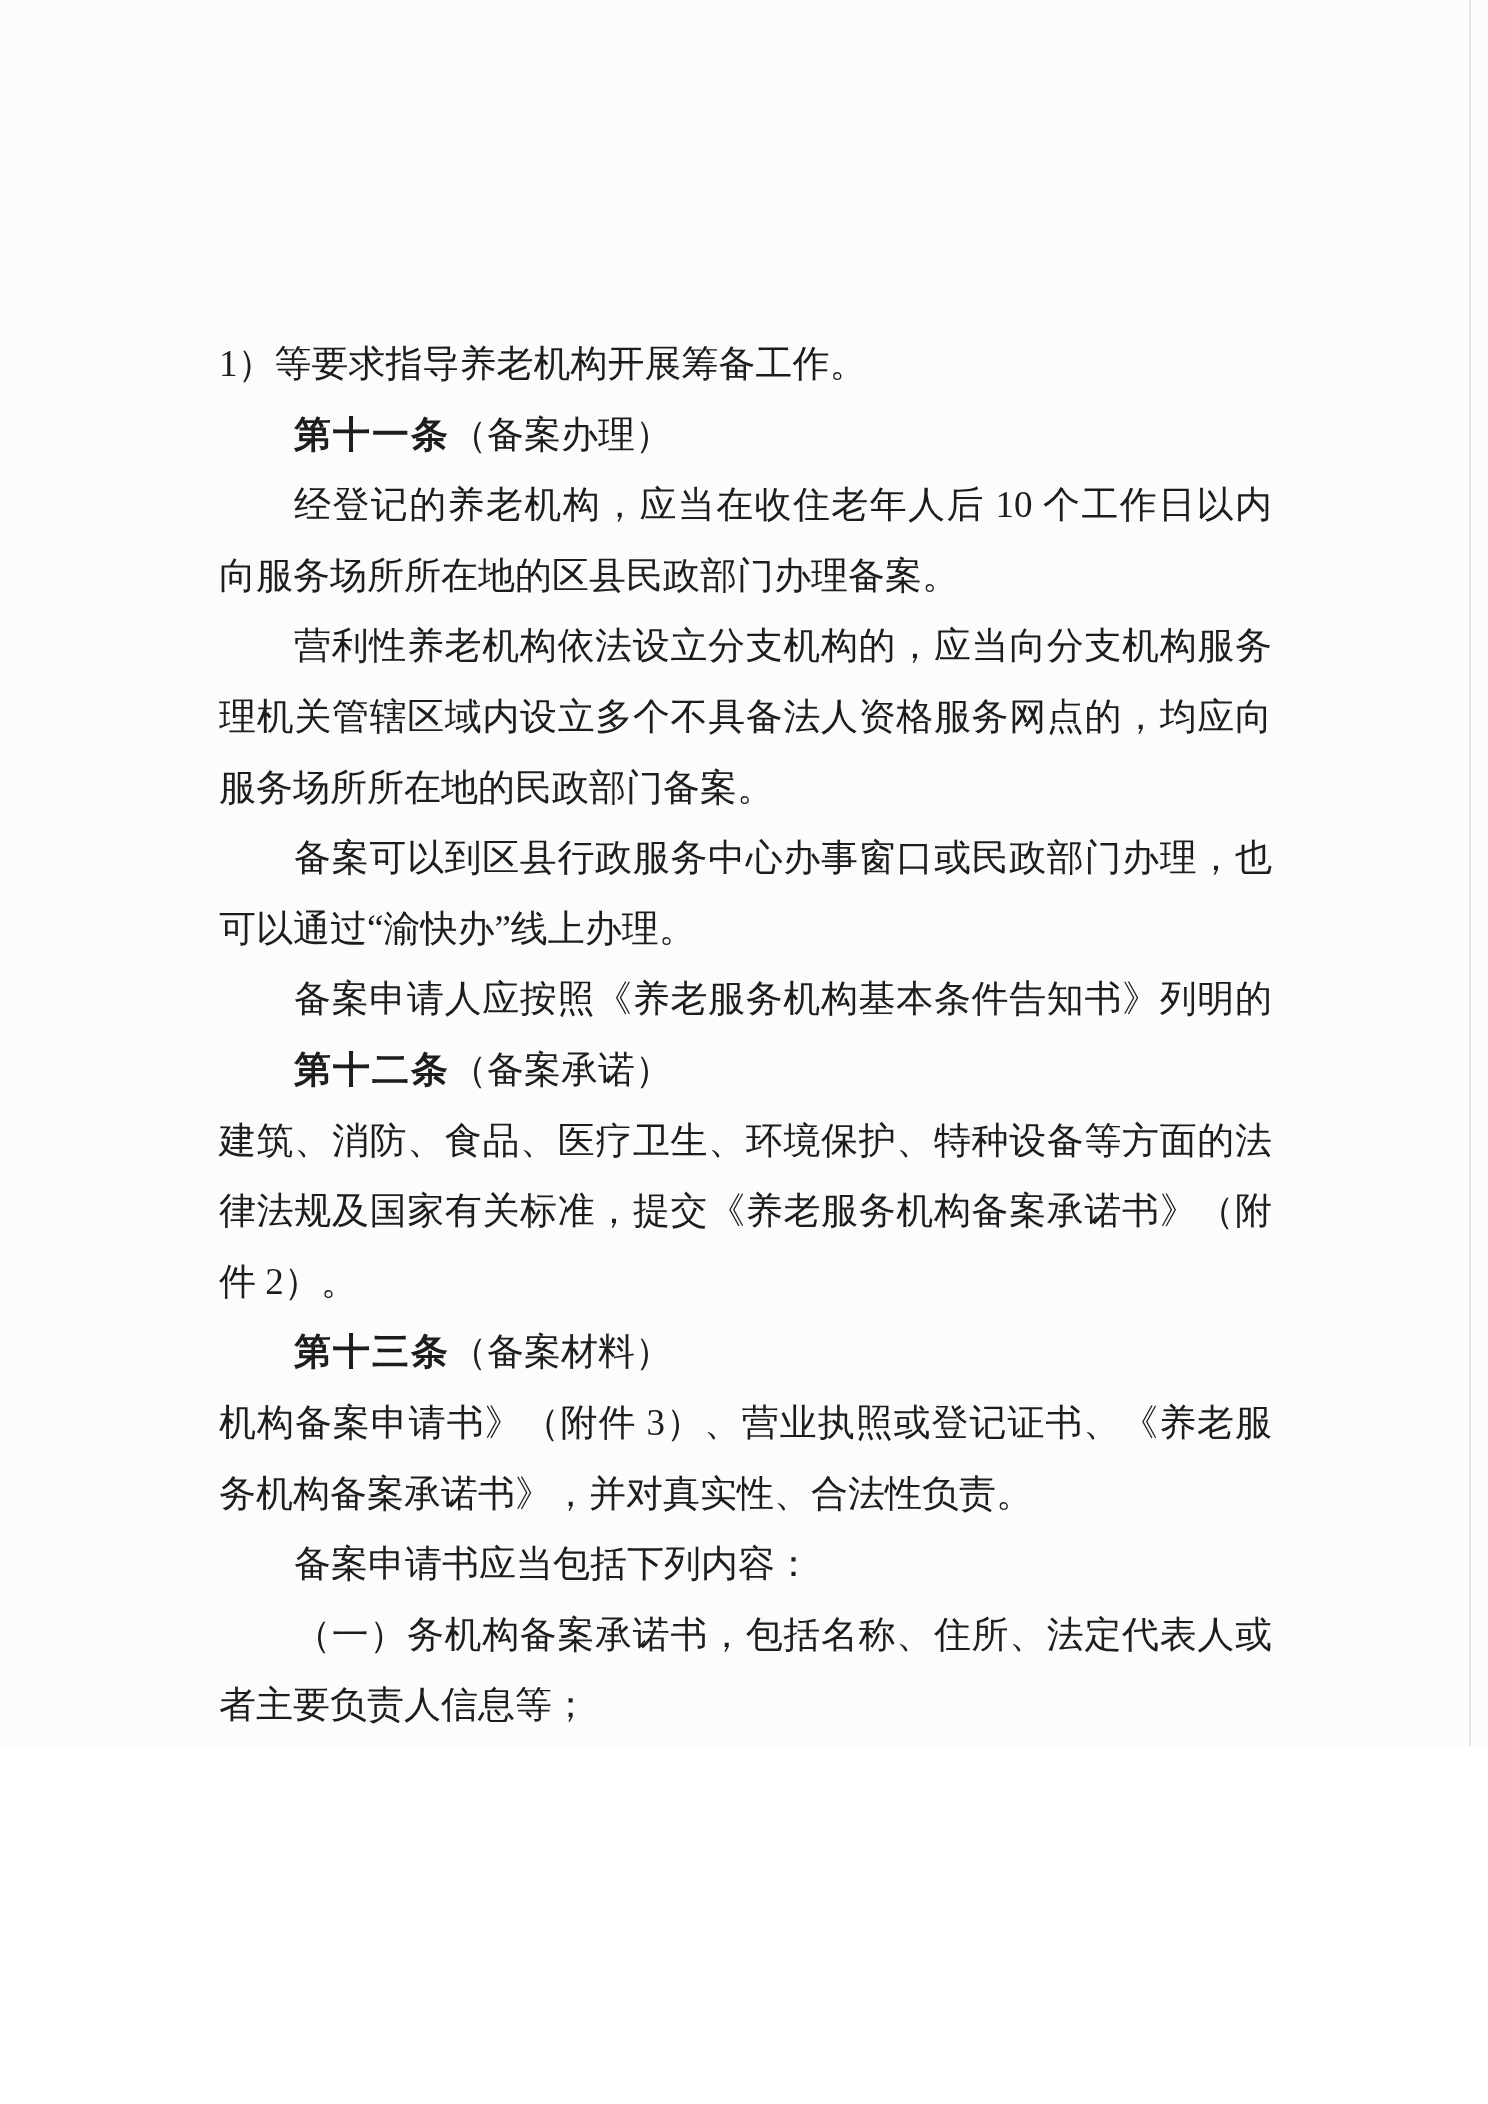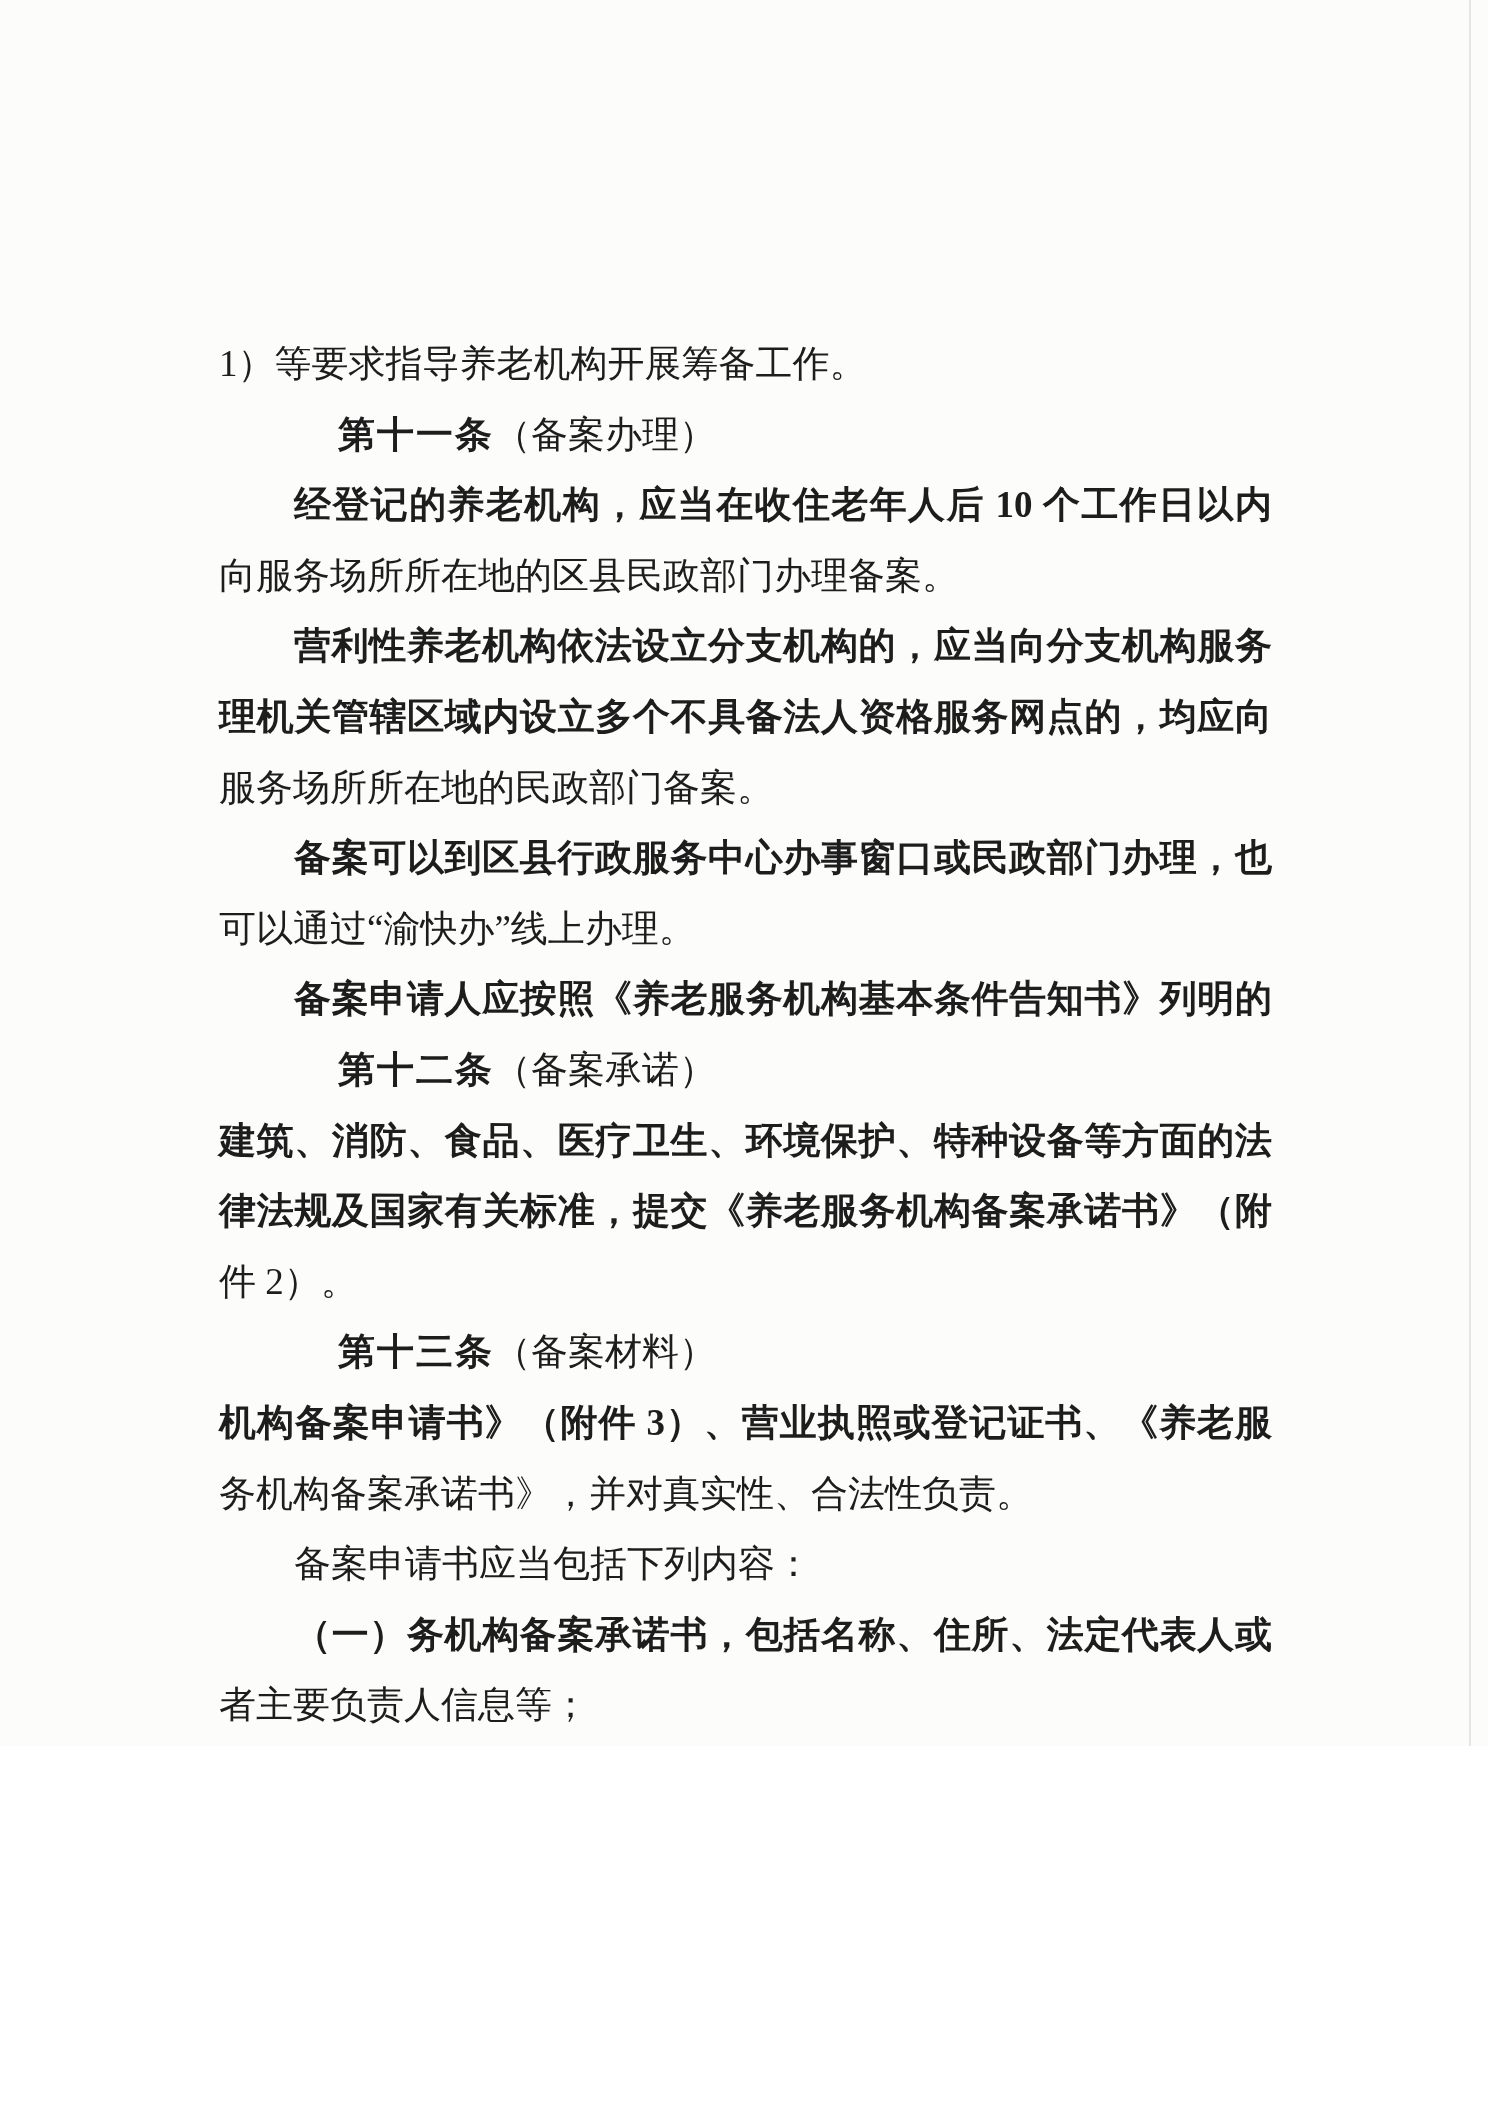--- a/index.html
+++ b/index.html
@@ -35,29 +35,27 @@
     line-height: 70.6px;
     height: 70.6px;
     color: #1d1d1d;
     text-align: left;
     white-space: nowrap;
   }
   .line.justify {
     white-space: normal;
     text-align: justify;
     text-align-last: justify;
-    font-weight: bold;
   }
   .line.indent {
     padding-left: 75px;
   }
   .line .bold {
     font-weight: bold;
     letter-spacing: 2px;
-    margin-left: 44px;
   }
   .footer {
     position: absolute;
     left: 182px;
     top: 1862px;
     font-size: 39px;
     line-height: 44px;
     color: #141414;
     font-family: "Liberation Serif", "DejaVu Serif", serif;
   }

